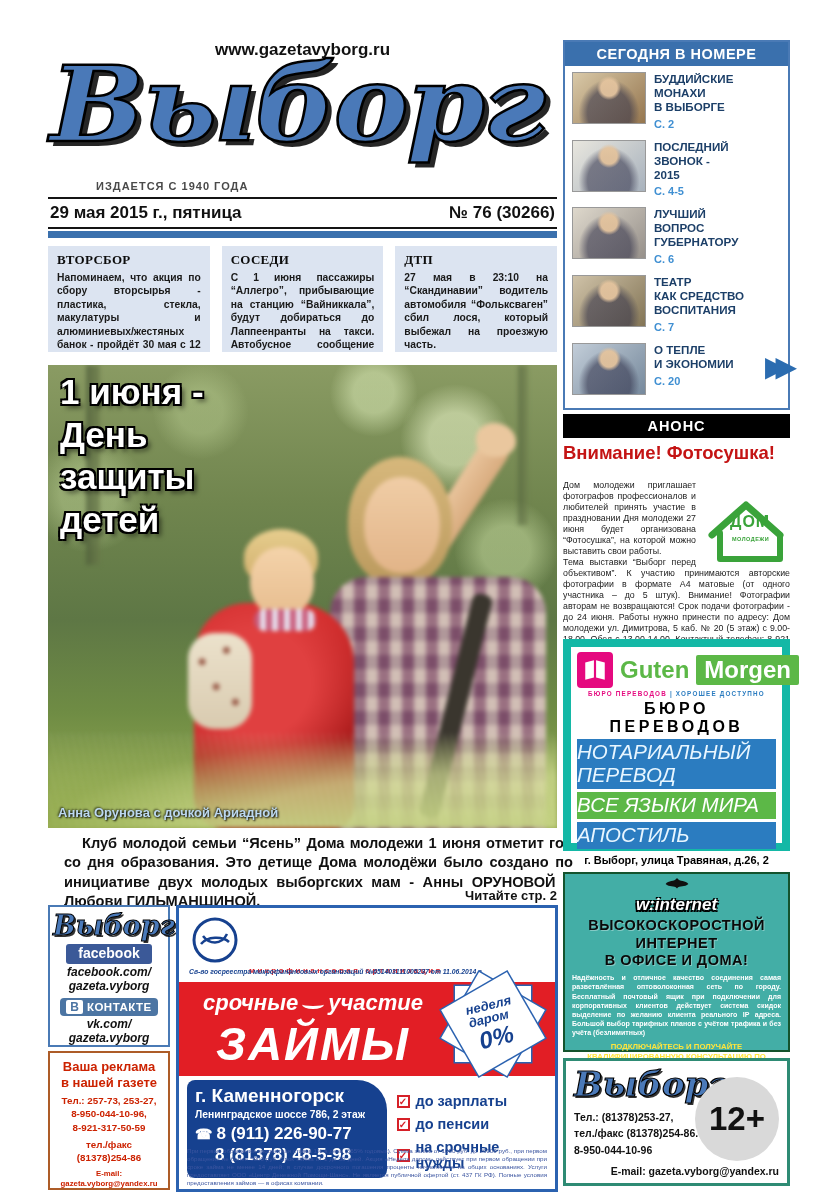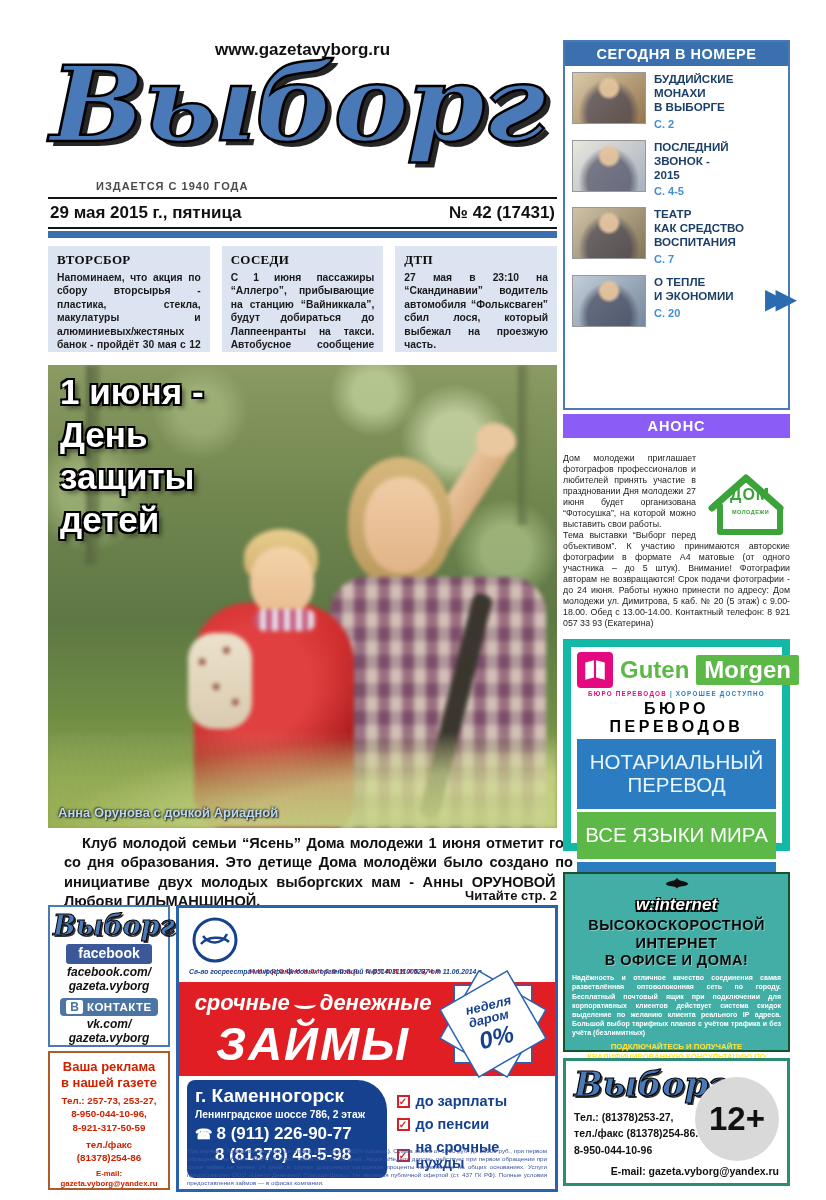--- a/index.html
+++ b/index.html
@@ -81,38 +81,38 @@
   .t2 { background:linear-gradient(135deg,#e8e6de,#a8b2bd); }
   .t3 { background:linear-gradient(135deg,#ded8cc,#96908a); }
   .t4 { background:linear-gradient(135deg,#cfc2a8,#837556); }
   .t5 { background:linear-gradient(135deg,#c2cdd8,#76899c); }
   .today-text { display:flex; flex-direction:column; }
   .today-title { font-size:11.6px; font-weight:800; color:#1c3f68; line-height:1.2; }
   .today-page { font-size:11px; font-weight:bold; color:#3f8fd2; margin-top:4px; }
   .arrows { position:absolute; right:2px; top:16px; color:#2b6cb0; font-size:28px; letter-spacing:-11px; line-height:1; }
 
   
-  .anons-bar { left:563px; top:414px; width:227px; height:24px; background:#8b5cf6; color:#fff; text-align:center; font-weight:bold; font-size:14.5px; line-height:24px; letter-spacing:1px; }
+  .anons-bar { left:563px; top:414px; width:227px; height:24px; background:#000000; color:#fff; text-align:center; font-weight:bold; font-size:14.5px; line-height:24px; letter-spacing:1px; }
   .announce { left:563px; top:442px; width:227px; }
   .announce-title { color:#c41414; font-weight:800; font-size:18.5px; margin-bottom:5px; }
   .announce-body { font-size:8.8px; line-height:11px; text-align:justify; color:#222; }
   .dom-logo { float:right; width:88px; height:76px; position:relative; margin:2px 0 2px 6px; }
   .dom-logo .dl-text { position:absolute; left:28px; top:34px; color:#3aa33a; font-weight:800; font-size:16px; letter-spacing:1px; }
   .dom-logo .dl-sub { position:absolute; left:30px; top:52px; color:#3aa33a; font-weight:bold; font-size:5.5px; letter-spacing:.5px; }
 
   
   .gm { left:563px; top:639px; width:227px; height:212px; border:8px solid #14b8a6; background:#fff; padding:5px 6px; }
   .gm-brand { display:flex; align-items:center; gap:5px; }
   .gm-book { width:36px; height:36px; background:#e5097f; border-radius:4px; display:flex; align-items:center; justify-content:center; flex:none; }
   .gm-g1 { color:#5cb847; font-weight:800; font-size:24px; padding:0 2px; }
   .gm-g2 { color:#fff; background:#5cb847; font-weight:800; font-size:24px; padding:1px 8px; border-radius:2px; }
   .gm-tag { text-align:center; font-size:6.3px; font-weight:bold; letter-spacing:1.2px; margin-top:2px; }
   .gm-tag .r { color:#e5097f; } .gm-tag .b { color:#2b7cc0; }
   .gm-title { text-align:center; font-size:16px; font-weight:800; letter-spacing:3.5px; color:#000; margin:3px 0; }
-  .gm-box { text-align:center; margin:3px 0; padding:12px 0; font-size:20.5px; line-height:1.12; color:#e8f6ff; }
+  .gm-box { margin:3px 0; padding:2px 0; font-size:20.5px; line-height:1.12; color:#e8f6ff;font-style:italic; }
   .gm-blue { background:#2b7cc0; } .gm-green { background:#5cb847; color:#fff; }
   .gm-addr { text-align:center; font-size:11px; font-weight:bold; color:#000; margin-top:4px; line-height:1.3; }
 
   
   .inet { left:563px; top:872px; width:227px; height:180px; background:#43aea6; border:2px solid #14532d; text-align:center; padding:3px 7px; }
   .inet-brand { font-style:italic; font-weight:900; font-size:17px; color:#fff;
     text-shadow:-1.5px -1.5px 0 #000, 1.5px -1.5px 0 #000, -1.5px 1.5px 0 #000, 1.5px 1.5px 0 #000; }
   .inet-title { font-weight:900; font-size:14.5px; line-height:1.22; color:#0a0a0a; letter-spacing:.5px;
     text-shadow:1px 1px 0 rgba(255,255,255,.35); margin:2px 0 3px; }
   .inet-body { font-size:7px; font-weight:bold; line-height:1.32; color:#fff; text-align:justify; }
@@ -176,21 +176,21 @@
 </head>
 <body>
 
 <div class="page">
 
   <div class="abs website">www.gazetavyborg.ru</div>
   <div class="abs logo-main">Выборг</div>
   <div class="abs since">ИЗДАЕТСЯ С 1940 ГОДА</div>
   <div class="abs dateline">
     <span>29 мая 2015 г., пятница</span>
-    <span>№ 42 (17431)</span>
+    <span>№ 76 (30266)</span>
   </div>
   <div class="abs bluebar"></div>
 
   <div class="abs briefs">
     <div class="brief">
       <h3>ВТОРСБОР</h3>
       <p class="pre">Напоминаем, что акция по сбору вторсырья - пластика, стекла, макулатуры и алюминиевых/жестяных банок - пройдёт 30 мая с 12 до 15 часов в сквере у Круглой башни.</p>
     </div>
     <div class="brief">
       <h3>СОСЕДИ</h3>
@@ -246,20 +246,29 @@
     <div class="today-item">
       <div class="thumb t2"></div>
       <div class="today-text">
         <div class="today-title pre">ПОСЛЕДНИЙ
 ЗВОНОК -
 2015</div>
         <div class="today-page">С. 4-5</div>
       </div>
     </div>
 
+    <div class="today-item">
+      <div class="thumb t3"></div>
+      <div class="today-text">
+        <div class="today-title pre">ЛУЧШИЙ
+ВОПРОС
+ГУБЕРНАТОРУ</div>
+        <div class="today-page">С. 6</div>
+      </div>
+    </div>
 
     <div class="today-item">
       <div class="thumb t4"></div>
       <div class="today-text">
         <div class="today-title pre">ТЕАТР
 КАК СРЕДСТВО
 ВОСПИТАНИЯ</div>
         <div class="today-page">С. 7</div>
       </div>
     </div>
@@ -270,20 +279,21 @@
         <div class="today-title pre">О ТЕПЛЕ
 И ЭКОНОМИИ</div>
         <div class="today-page">С. 20</div>
       </div>
       <div class="arrows">▶▶</div>
     </div>
   </div>
 
   <div class="abs anons-bar">АНОНС</div>
   <div class="abs announce">
+    <div class="announce-title">Внимание! Фотосушка!</div>
     <div class="announce-body pre">
       <span class="dom-logo">
         <svg width="88" height="76" viewBox="0 0 88 76">
           <path d="M10 42 L44 12 L78 42" fill="none" stroke="#3aa33a" stroke-width="7" stroke-linecap="round" stroke-linejoin="round"></path>
           <path d="M18 40 L18 66 M78 44 L78 66 M18 66 L78 66" fill="none" stroke="#3aa33a" stroke-width="6" stroke-linecap="round"></path>
         </svg>
         <span class="dl-text">ДОМ</span>
         <span class="dl-sub">МОЛОДЕЖИ</span>
       </span><span>Дом молодежи приглашает фотографов профессионалов и любителей принять участие в праздновании Дня молодежи 27 июня будет организована “Фотосушка”, на которой можно выставить свои работы.
 Тема выставки “Выборг перед объективом”. К участию принимаются авторские фотографии в формате А4 матовые (от одного участника – до 5 штук). Внимание! Фотографии авторам не возвращаются! Срок подачи фотографии - до 24 июня. Работы нужно принести по адресу: Дом молодежи ул. Димитрова, 5 каб. № 20 (5 этаж) с 9.00-18.00. Обед с 13.00-14.00. Контактный телефон: 8 921 057 33 93 (Екатерина)</span>
@@ -369,21 +379,21 @@
         <circle cx="24" cy="24" r="21" fill="none" stroke="#16418f" stroke-width="3"></circle>
         <path d="M10 28 C16 20 32 20 38 26" stroke="#16418f" stroke-width="2.5" fill="none"></path>
         <path d="M12 20 C18 28 30 30 36 18" stroke="#16418f" stroke-width="2.5" fill="none"></path>
       </svg>
     </div>
     <div class="cdp-type">микрофинансовая  организация</div>
     <div class="cdp-reg">Св-во госреестра микрофинансовых организаций №651403111005237 от 11.06.2014 г.</div>
 
     <div class="redband">
       <div class="loan-line">
-        <span>срочные</span><span class="smile"></span><span>денежные</span>
+        <span>срочные</span><span class="smile"></span><span>участие</span>
       </div>
       <div class="loan-big">ЗАЙМЫ</div>
       <div class="starburst">
         <div class="star-sq"></div>
         <div class="star-sq sq2"></div>
         <div class="star-sq sq3"></div>
         <div class="star-text">
           <span class="s1 pre">неделя
 даром</span>
           <span class="s2">0%</span>

